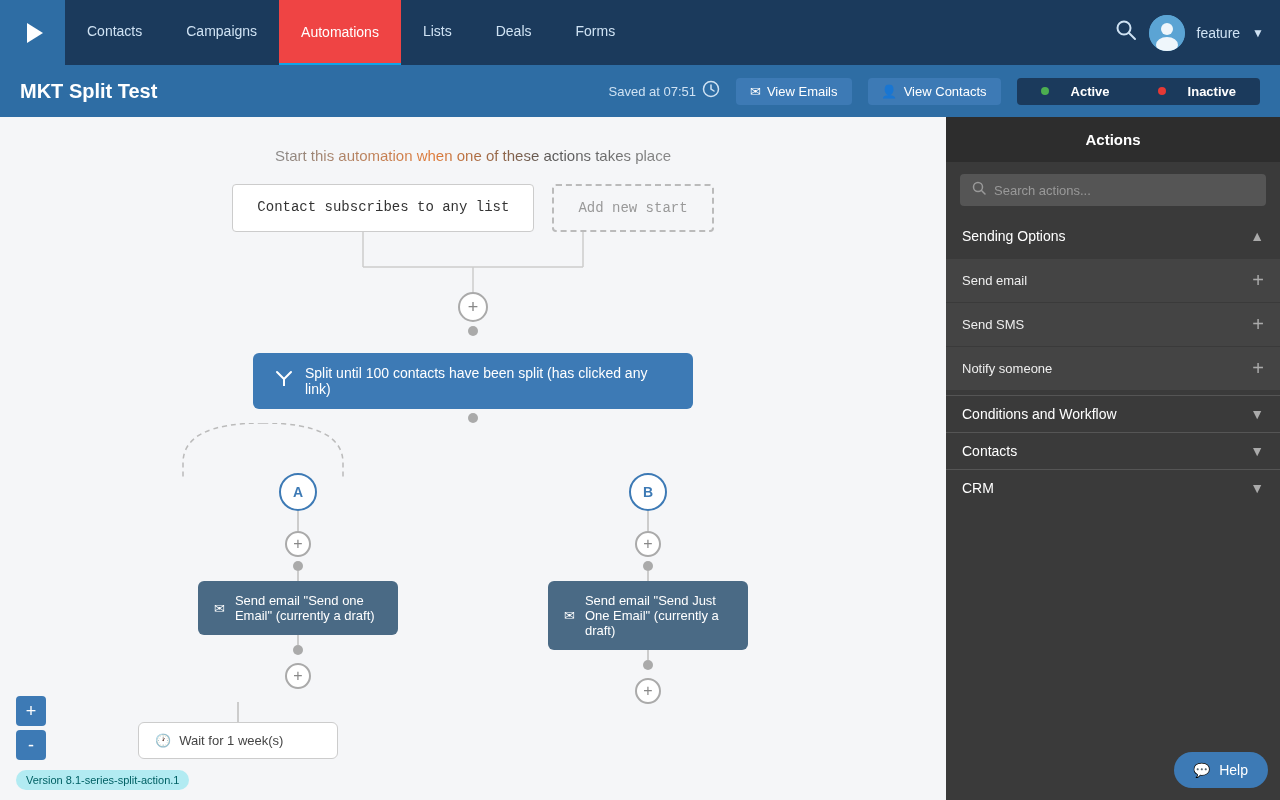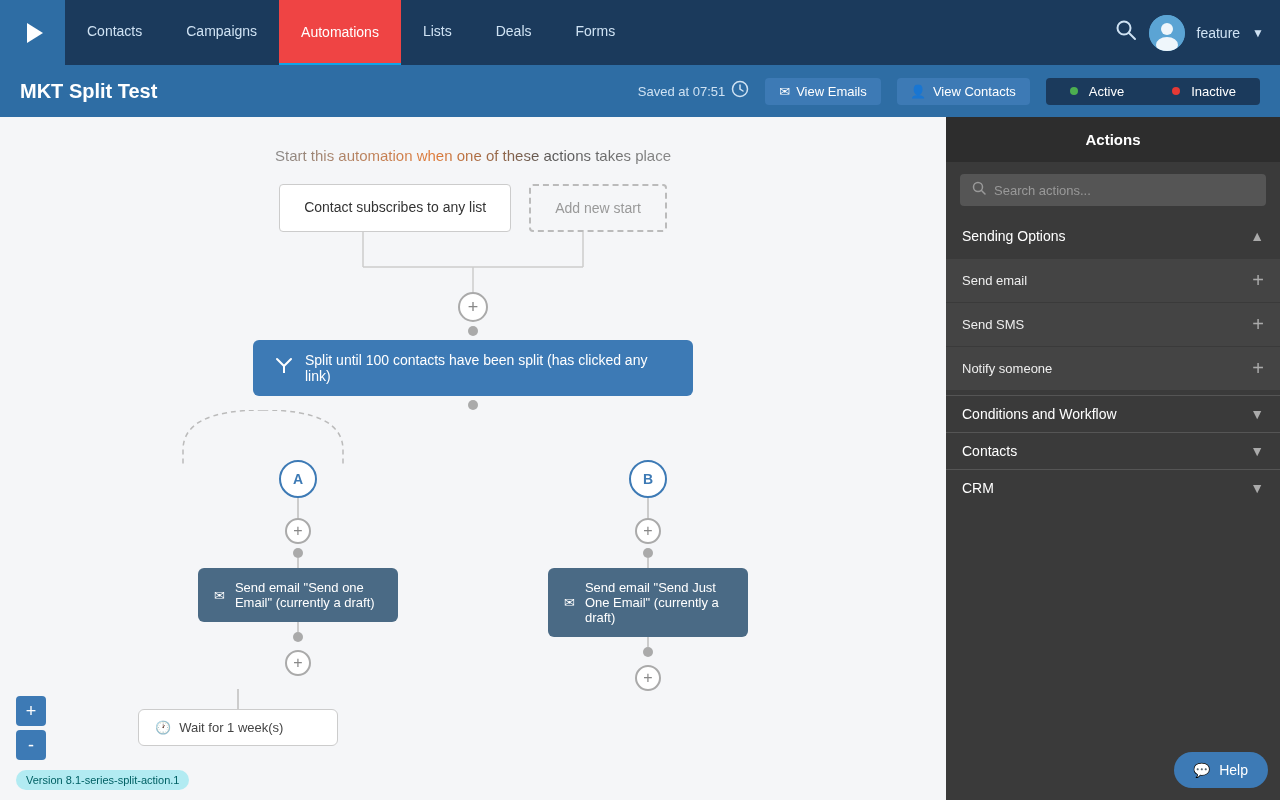--- a/index.html
+++ b/index.html
@@ -23,21 +23,21 @@
       background: #2e6da4; height: 52px; display: flex; align-items: center; padding: 0 20px; gap: 16px; width: 100%; justify-content: space-between;
     }
     .automation-title { color: #fff; font-size: 20px; font-weight: 600; flex: 1; }
     .save-info { color: #cfe2f3; font-size: 13px; display: flex; align-items: center; gap: 6px; }
     .save-icon { font-size: 16px; }
     .subheader-btn {
       display: flex; align-items: center; gap: 6px; background: #3d7ab5; color: #fff; border: none; border-radius: 4px; padding: 6px 14px; font-size: 13px; cursor: pointer; font-weight: 500;
     }
     .status-btns { display: flex; border-radius: 4px; overflow: hidden; }
     .status-btn {
-      display: flex; align-items: center; gap: 11px; border: none; padding: 6px 24px; font-size: 13px; cursor: pointer; font-weight: 400;
+      display: flex; align-items: center; gap: 22px; border: none; padding: 6px 24px; font-size: 13px; cursor: pointer; font-weight: 700;
     }
     .status-btn.active-btn { background: #1b3a5c; color: #fff; }
     .status-btn.inactive-btn { background: #1b3a5c; color: #fff; }
     .status-dot { width: 8px; height: 8px; border-radius: 50%; }
     .dot-green { background: #4caf50; }
     .dot-red { background: #e53935; }
 
     
     .main-layout { display: flex; height: calc(800px - 65px - 52px); }
 
@@ -48,21 +48,21 @@
     .canvas-inner {
       position: absolute; top: 0; left: 0; right: 0; bottom: 0; display: flex; flex-direction: column; align-items: center; padding-top: 30px;
     }
 
     .start-text {
       color: #888; font-size: 15px; margin-bottom: 20px; text-align: center;
       background: linear-gradient(90deg, #888 0%, #e07b39 40%, #555 70%, #888 100%);
       -webkit-background-clip: text; -webkit-text-fill-color: transparent; background-clip: text;
     }
 
-    .trigger-row { display: flex; gap: 18px; margin-bottom: 0; }
+    .trigger-row { display: flex; gap: 18px; margin-bottom: 0; font-family: Liberation Mono, monospace; }
     .trigger-box {
       border: 1px solid #ccc; border-radius: 4px; padding: 14px 24px; background: #fff; font-size: 14px; color: #333; cursor: pointer; white-space: nowrap;
     }
     .trigger-box.dashed { border: 2px dashed #bbb; background: transparent; color: #999; }
 
     .add-circle {
       width: 30px; height: 30px; border-radius: 50%; border: 2px solid #aaa; background: #fff; display: flex; align-items: center; justify-content: center; cursor: pointer; font-size: 18px; color: #888; margin: 0 auto;
     }
     .add-circle-small {
       width: 26px; height: 26px; border-radius: 50%; border: 2px solid #aaa; background: #fff; display: flex; align-items: center; justify-content: center; cursor: pointer; font-size: 16px; color: #888; margin: 0 auto;
@@ -238,21 +238,21 @@
         <line x1="320" y1="0" x2="320" y2="35" stroke="#ccc" stroke-width="1.5"></line>
         <line x1="100" y1="35" x2="210" y2="35" stroke="#ccc" stroke-width="1.5"></line>
         <line x1="210" y1="35" x2="320" y2="35" stroke="#ccc" stroke-width="1.5"></line>
         <line x1="210" y1="35" x2="210" y2="70" stroke="#ccc" stroke-width="1.5"></line>
       </svg>
 
       <div class="add-circle" style="margin-top:-10px;">+</div>
 
       <div class="dot-connector" style="margin-top:4px;"></div>
 
-      <div style="margin-top:4px;" class="split-block">
+      <div style="margin-top:17px;" class="split-block">
         <span class="split-icon">
           <svg width="22" height="22" viewBox="0 0 22 22" fill="none">
             <path d="M4 4 L11 11 L18 4" stroke="white" stroke-width="2" stroke-linecap="round"></path>
             <line x1="11" y1="11" x2="11" y2="18" stroke="white" stroke-width="2"></line>
           </svg>
         </span>
         <span>Split until 100 contacts have been split (has clicked any link)</span>
       </div>
 
       <div class="dot-connector" style="margin-top:4px;"></div>

